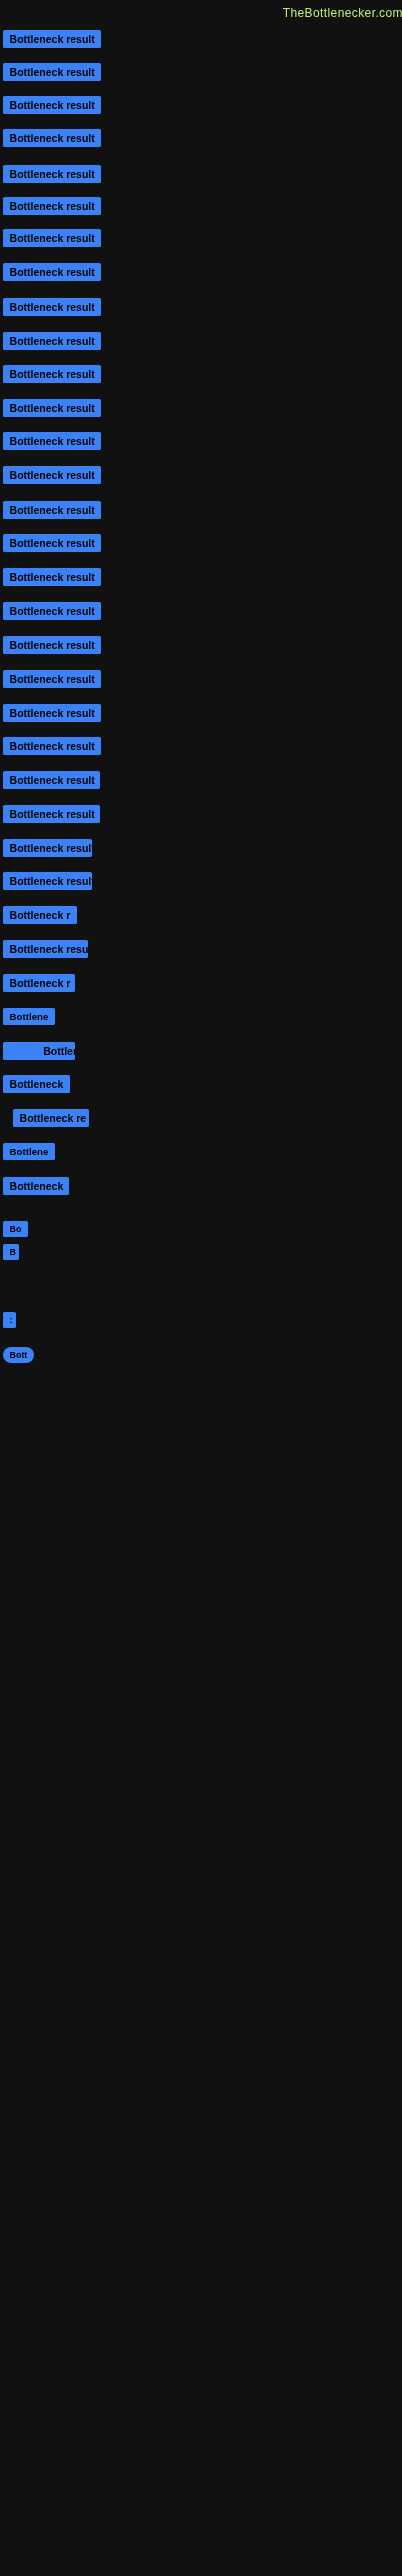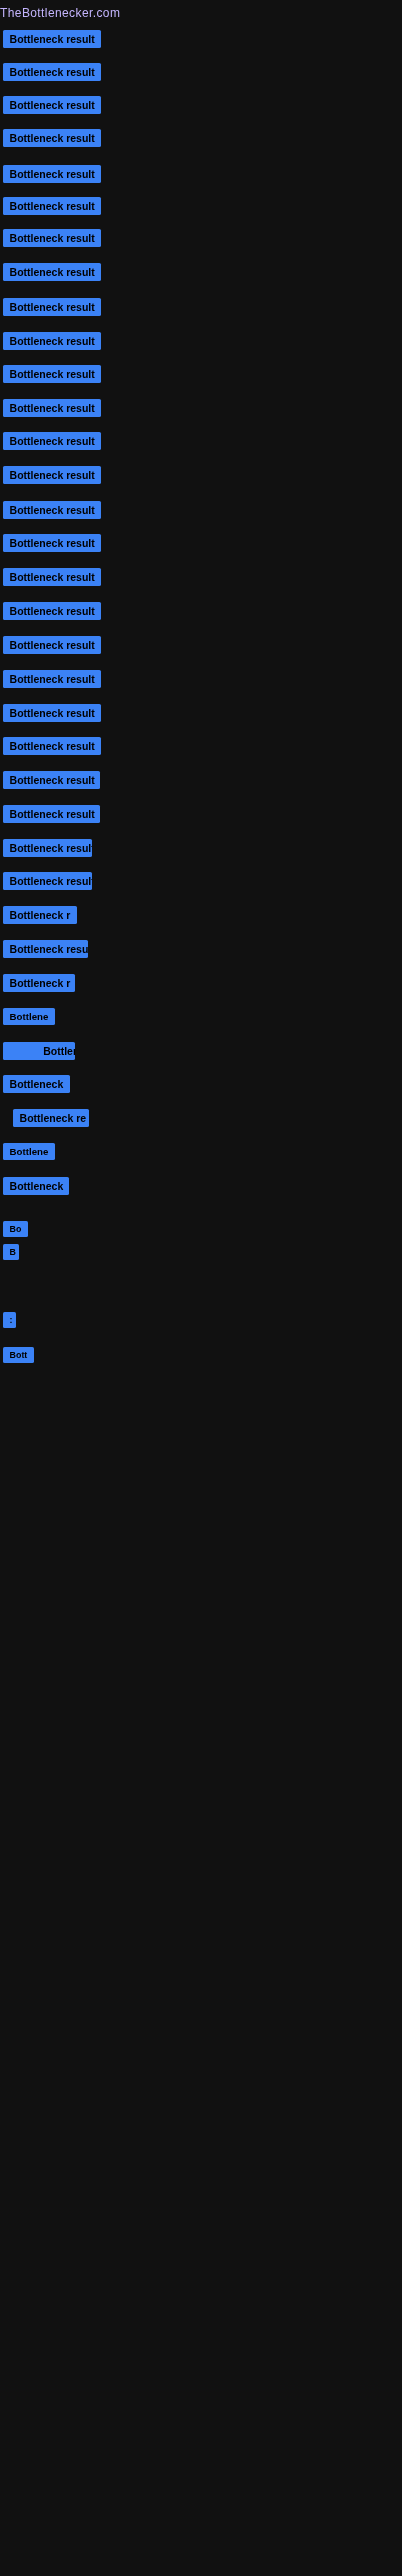--- a/index.html
+++ b/index.html
@@ -4,22 +4,22 @@
   <style>
     * { margin: 0; padding: 0; box-sizing: border-box; }
     body {
       width: 403px;
       min-height: 2576px;
       background-color: #111111;
       font-family: Arial, sans-serif;
       position: relative;
     }
     .site-title {
-      text-align: left;
-      color: #c4b5fd;
+      text-align: right;
+      color: #bef264;
       font-size: 12px;
       padding: 6.4px 0 3.2px 0;
       letter-spacing: 0.4px;
     }
     .bottleneck-label {
       background-color: #3b82f6;
       color: #000000;
       font-size: 10.5px;
       font-weight: bold;
       padding: 3.2px 6.4px;
@@ -70,15 +70,15 @@
     <div class="row" style="top: 950px; max-width: 72px;"><span class="bottleneck-label" style="max-width: 72px; font-size: 10.5px;">Bottleneck r</span></div>
     <div class="row" style="top: 984px; max-width: 63px;"><span class="bottleneck-label" style="max-width: 63px; font-size: 9.7px;">Bottlene</span></div>
     <div class="row" style="top: 1018px; max-width: 72px;"><span class="bottleneck-label" style="max-width: 72px; font-size: 10.5px; padding-left: 40px;">Bottleneck n</span></div>
     <div class="row" style="top: 1051px; max-width: 68px;"><span class="bottleneck-label" style="max-width: 68px; font-size: 10.5px;">Bottleneck</span></div>
     <div class="row" style="top: 1085px; max-width: 76px; margin-left: 10px;"><span class="bottleneck-label" style="max-width: 76px; font-size: 10.5px;">Bottleneck re</span></div>
     <div class="row" style="top: 1119px; max-width: 61px;"><span class="bottleneck-label" style="max-width: 61px; font-size: 9.7px;">Bottlene</span></div>
     <div class="row" style="top: 1153px; max-width: 66px;"><span class="bottleneck-label" style="max-width: 66px; font-size: 10.5px;">Bottleneck</span></div>
     <div class="row" style="top: 1187px; max-width: 26px;"><span class="bottleneck-label" style="max-width: 26px; font-size: 8.9px; margin-top: 10px;">Bo</span></div>
     <div class="row" style="top: 1220px; max-width: 16px;"><span class="bottleneck-label" style="max-width: 16px; font-size: 8.9px;">B</span></div>
     <div class="row" style="top: 1288px; max-width: 11.3px;"><span class="bottleneck-label" style="max-width: 11.3px; font-size: 8.9px;">:</span></div>
-    <div class="row" style="top: 1323px; max-width: 35px;"><span class="bottleneck-label" style="max-width: 35px; font-size: 8.9px;">Bott</span></div>
+    <div class="row" style="top: 1323px; max-width: 35px;"><span class="bottleneck-label" style="max-width: 35px; font-size: 8.9px; border-radius: 8px;">Bott</span></div>
   </div>
 
 
 </body></html>

